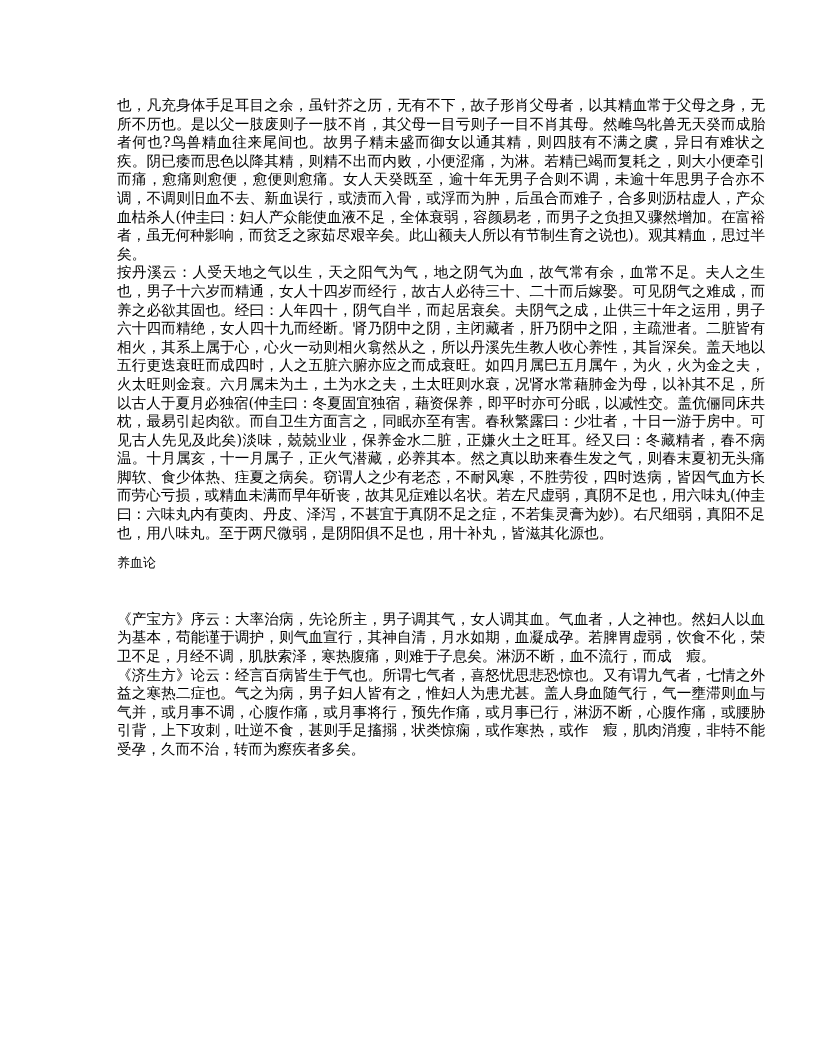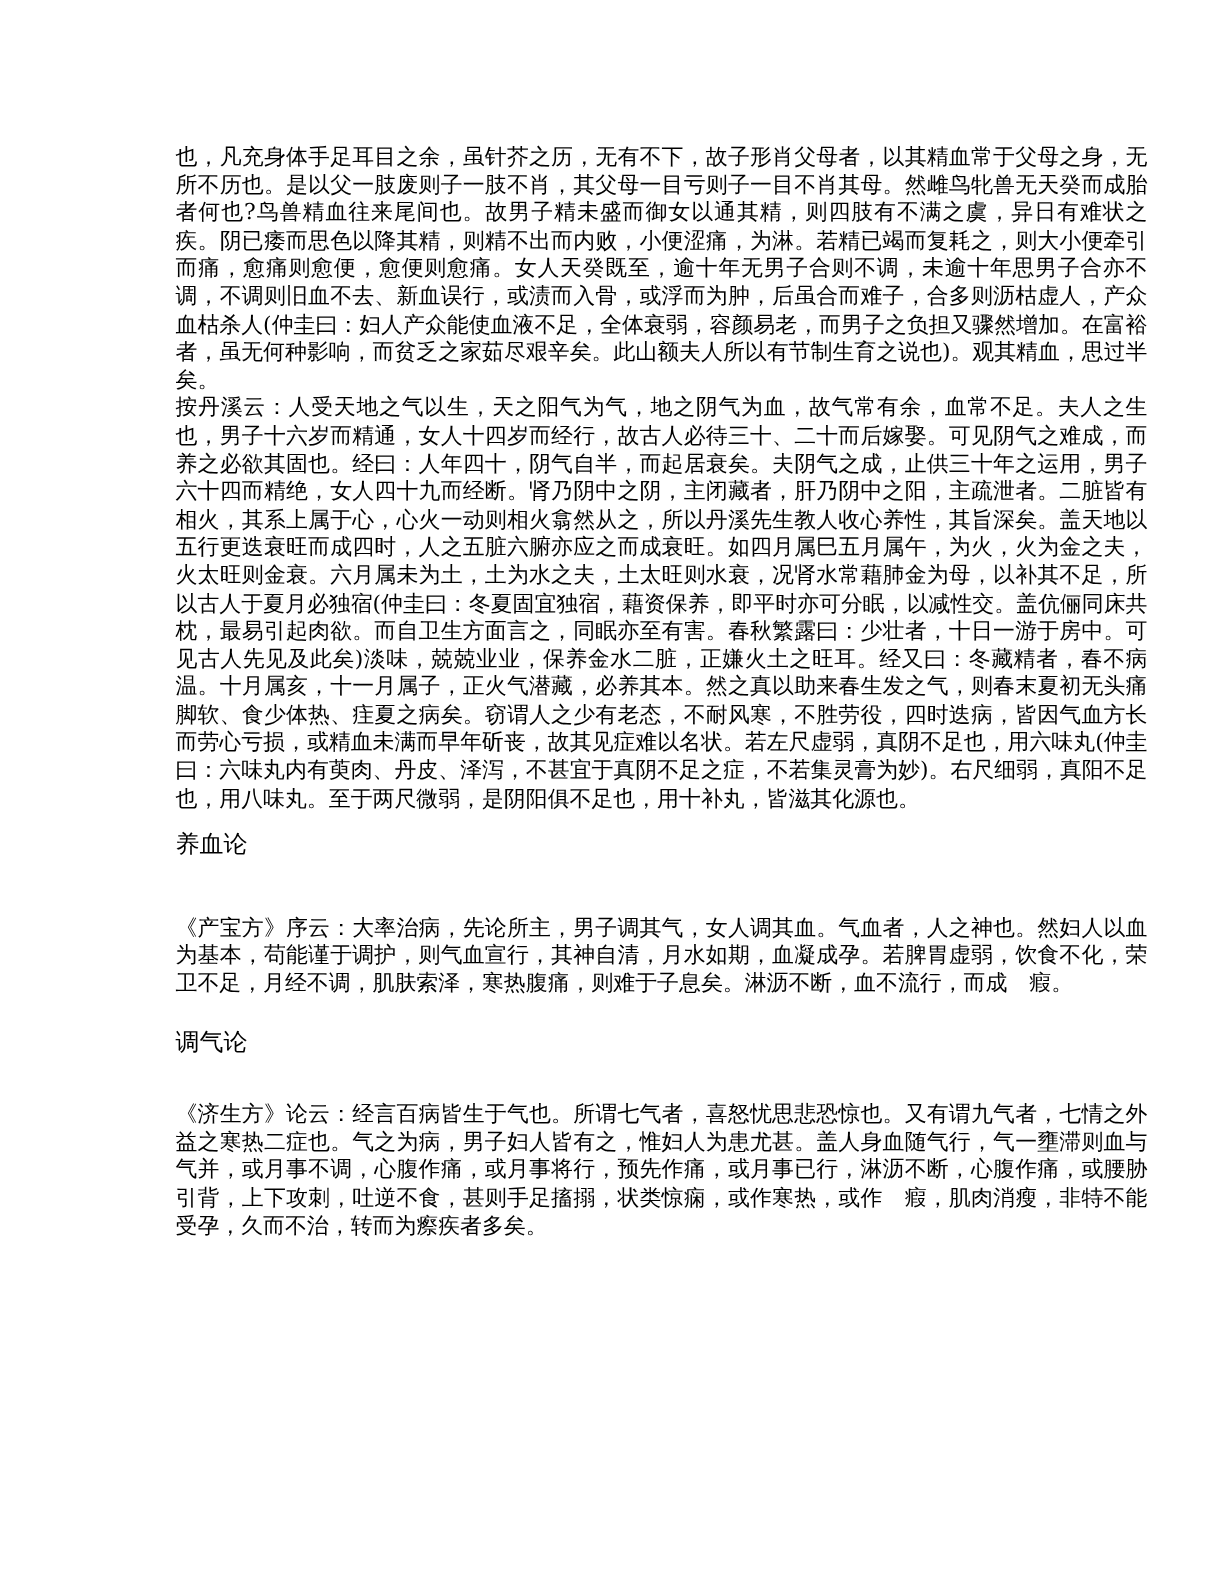--- a/index.html
+++ b/index.html
@@ -21,21 +21,21 @@
     overflow: hidden;
   }
   .para {
     margin: 0;
     text-align: justify;
     text-justify: inter-ideograph;
     word-break: break-all;
   }
   .heading {
     margin: 0;
-    font-size: 16px;
+    font-size: 13px;
     font-weight: normal;
     line-height: 18.6px;
     text-align: left;
   }
   .heading.first {
     margin-top: 12px;
     margin-bottom: 37px;
   }
   .heading.second {
     margin-top: 20px;
@@ -43,15 +43,14 @@
   }
 </style>
 </head>
 <body>
 
 <div class="page">
   <p class="para">也，凡充身体手足耳目之余，虽针芥之历，无有不下，故子形肖父母者，以其精血常于父母之身，无所不历也。是以父一肢废则子一肢不肖，其父母一目亏则子一目不肖其母。然雌鸟牝兽无天癸而成胎者何也?鸟兽精血往来尾间也。故男子精未盛而御女以通其精，则四肢有不满之虞，异日有难状之疾。阴已痿而思色以降其精，则精不出而内败，小便涩痛，为淋。若精已竭而复耗之，则大小便牵引而痛，愈痛则愈便，愈便则愈痛。女人天癸既至，逾十年无男子合则不调，未逾十年思男子合亦不调，不调则旧血不去、新血误行，或渍而入骨，或浮而为肿，后虽合而难子，合多则沥枯虚人，产众血枯杀人(仲圭曰：妇人产众能使血液不足，全体衰弱，容颜易老，而男子之负担又骤然增加。在富裕者，虽无何种影响，而贫乏之家茹尽艰辛矣。此山额夫人所以有节制生育之说也)。观其精血，思过半矣。</p>
   <p class="para">按丹溪云：人受天地之气以生，天之阳气为气，地之阴气为血，故气常有余，血常不足。夫人之生也，男子十六岁而精通，女人十四岁而经行，故古人必待三十、二十而后嫁娶。可见阴气之难成，而养之必欲其固也。经曰：人年四十，阴气自半，而起居衰矣。夫阴气之成，止供三十年之运用，男子六十四而精绝，女人四十九而经断。肾乃阴中之阴，主闭藏者，肝乃阴中之阳，主疏泄者。二脏皆有相火，其系上属于心，心火一动则相火翕然从之，所以丹溪先生教人收心养性，其旨深矣。盖天地以五行更迭衰旺而成四时，人之五脏六腑亦应之而成衰旺。如四月属巳五月属午，为火，火为金之夫，火太旺则金衰。六月属未为土，土为水之夫，土太旺则水衰，况肾水常藉肺金为母，以补其不足，所以古人于夏月必独宿(仲圭曰：冬夏固宜独宿，藉资保养，即平时亦可分眠，以减性交。盖伉俪同床共枕，最易引起肉欲。而自卫生方面言之，同眠亦至有害。春秋繁露曰：少壮者，十日一游于房中。可见古人先见及此矣)淡味，兢兢业业，保养金水二脏，正嫌火土之旺耳。经又曰：冬藏精者，春不病温。十月属亥，十一月属子，正火气潜藏，必养其本。然之真以助来春生发之气，则春末夏初无头痛脚软、食少体热、疰夏之病矣。窃谓人之少有老态，不耐风寒，不胜劳役，四时迭病，皆因气血方长而劳心亏损，或精血未满而早年斫丧，故其见症难以名状。若左尺虚弱，真阴不足也，用六味丸(仲圭曰：六味丸内有萸肉、丹皮、泽泻，不甚宜于真阴不足之症，不若集灵膏为妙)。右尺细弱，真阳不足也，用八味丸。至于两尺微弱，是阴阳俱不足也，用十补丸，皆滋其化源也。</p>
   <h2 class="heading first">养血论</h2>
   <p class="para">《产宝方》序云：大率治病，先论所主，男子调其气，女人调其血。气血者，人之神也。然妇人以血为基本，苟能谨于调护，则气血宣行，其神自清，月水如期，血凝成孕。若脾胃虚弱，饮食不化，荣卫不足，月经不调，肌肤索泽，寒热腹痛，则难于子息矣。淋沥不断，血不流行，而成　瘕。</p>
-  <h2 class="heading second">调气论</h2>
   <p class="para">《济生方》论云：经言百病皆生于气也。所谓七气者，喜怒忧思悲恐惊也。又有谓九气者，七情之外益之寒热二症也。气之为病，男子妇人皆有之，惟妇人为患尤甚。盖人身血随气行，气一壅滞则血与气并，或月事不调，心腹作痛，或月事将行，预先作痛，或月事已行，淋沥不断，心腹作痛，或腰胁引背，上下攻刺，吐逆不食，甚则手足搐搦，状类惊痫，或作寒热，或作　瘕，肌肉消瘦，非特不能受孕，久而不治，转而为瘵疾者多矣。</p>
 </div>
 
 </body></html>

